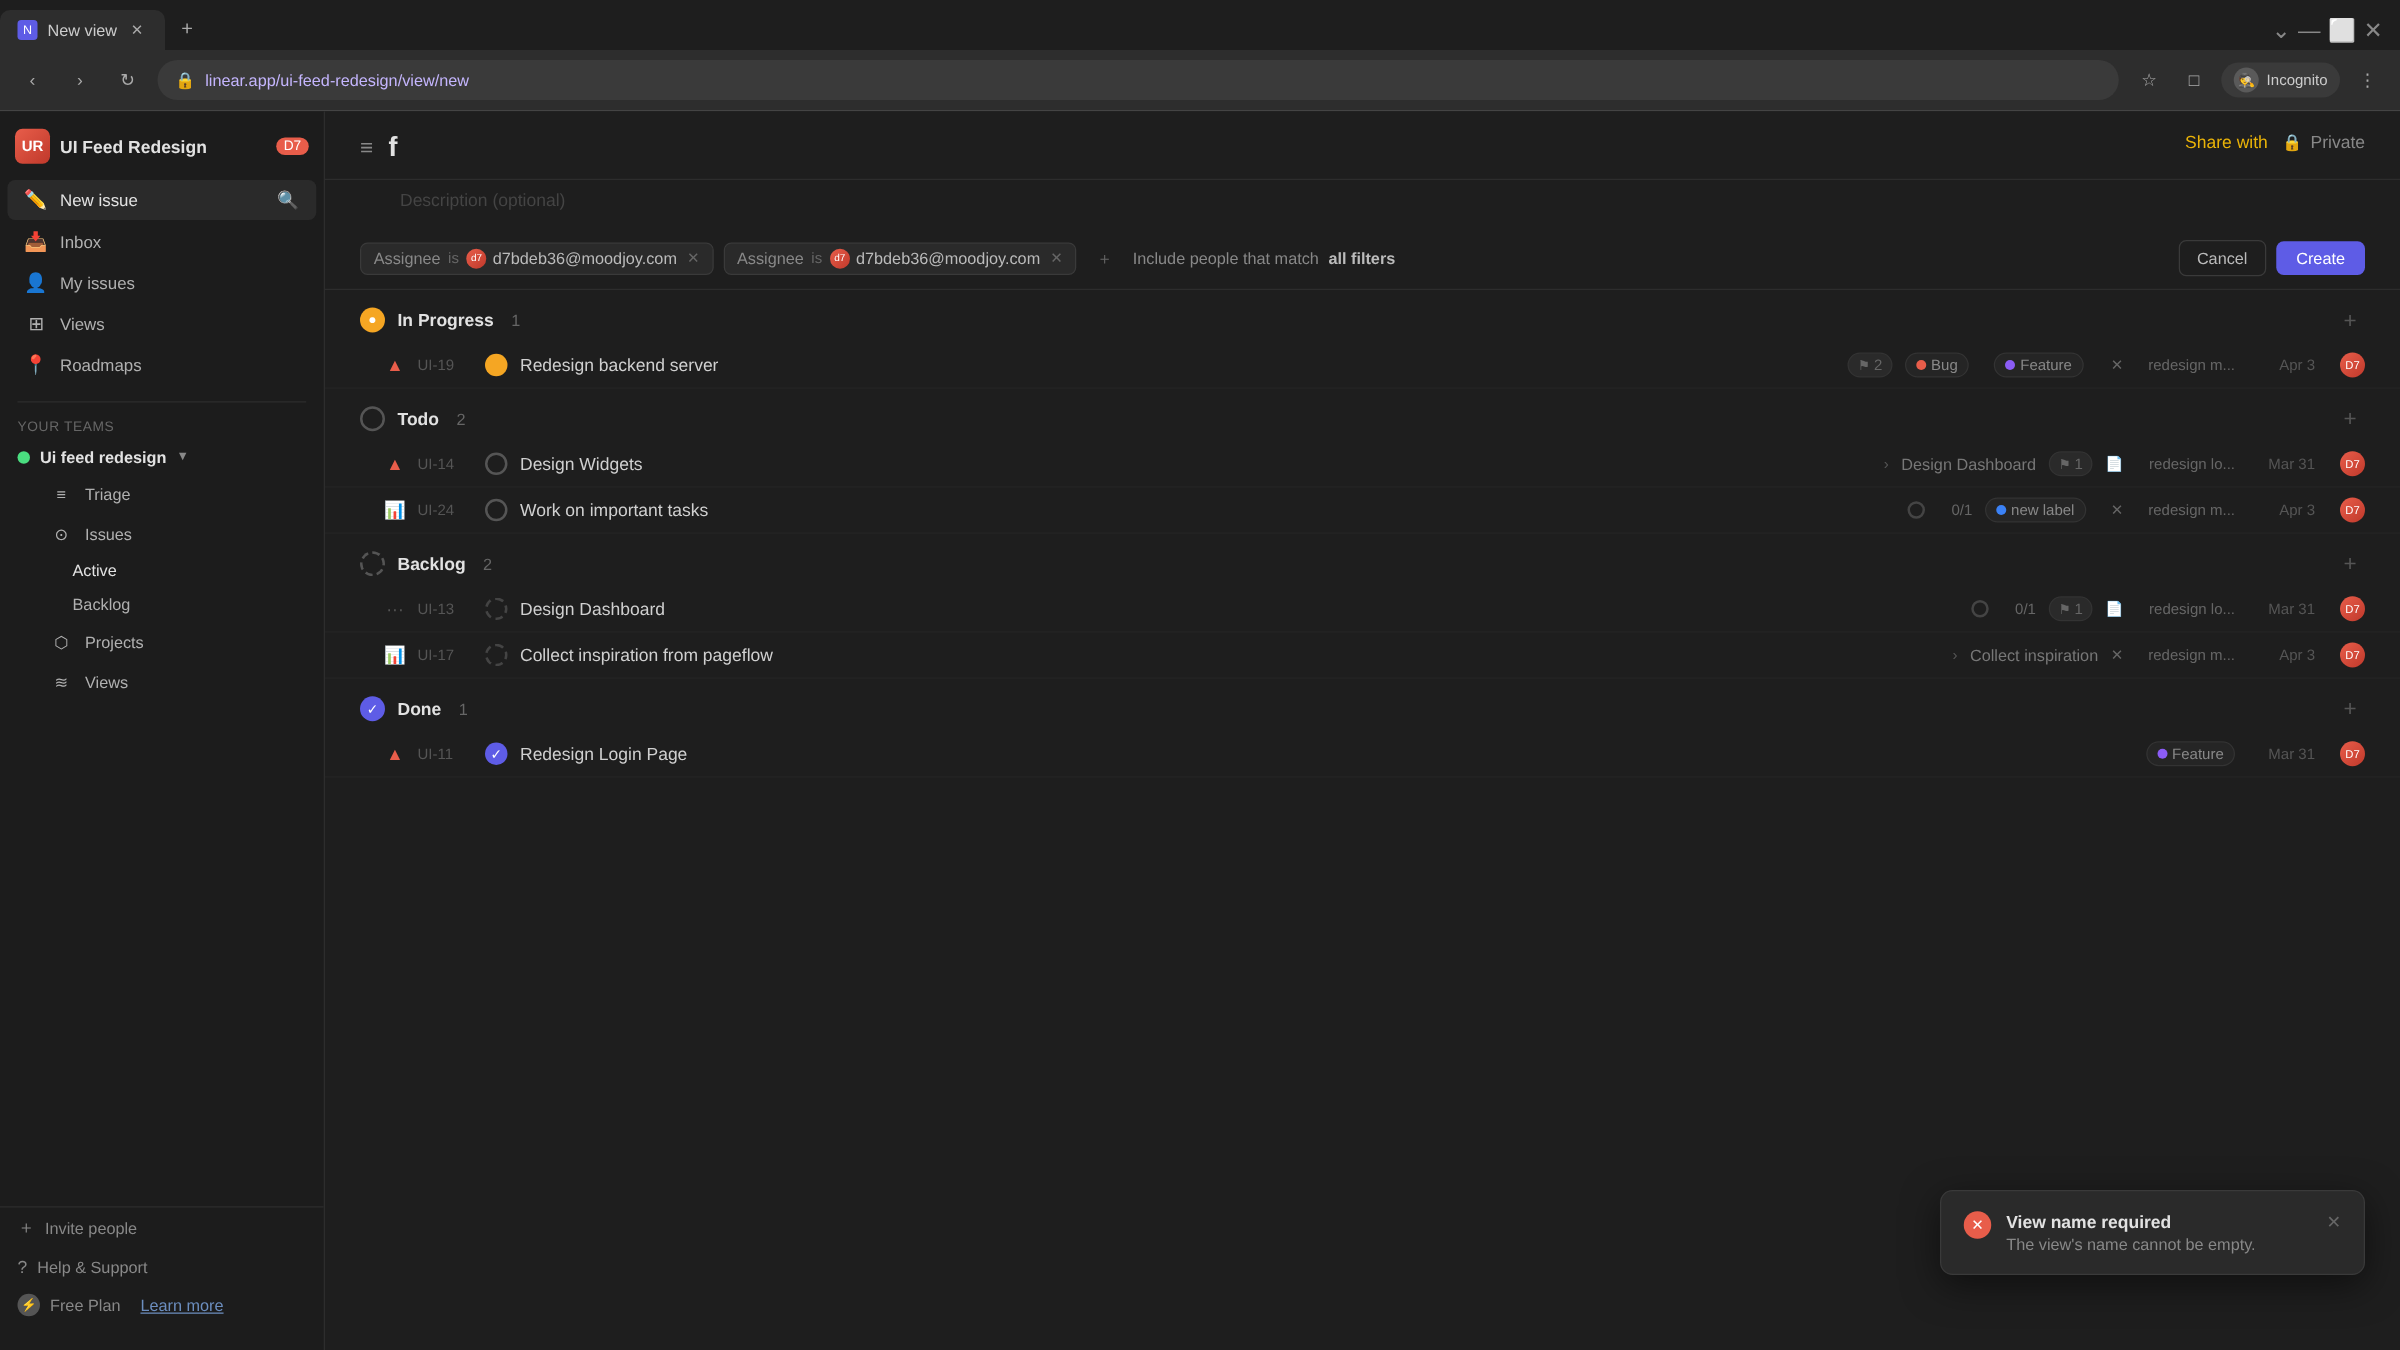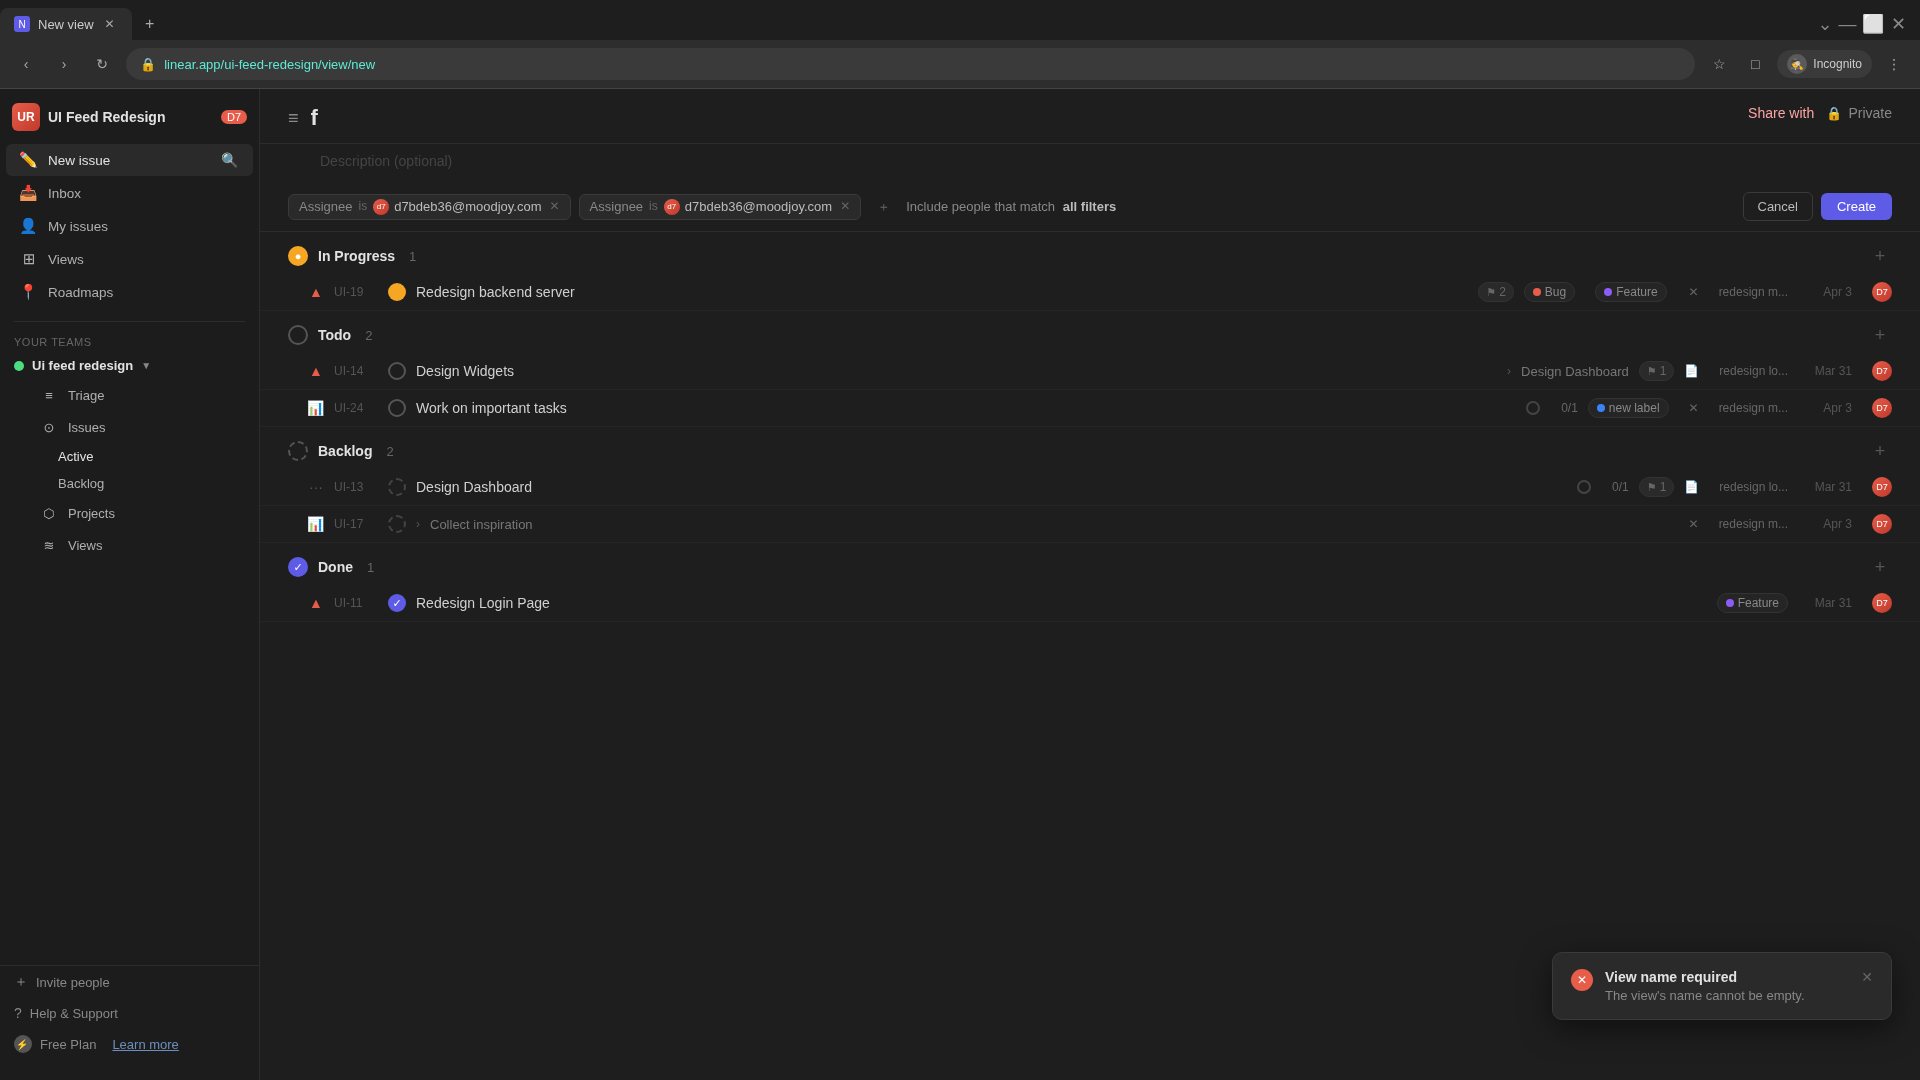--- a/index.html
+++ b/index.html
@@ -8,21 +8,21 @@
     
     .browser-chrome { background: #2d2d2d; border-bottom: 1px solid #444; }
     .tab-bar { display: flex; align-items: center; padding: 8px 0 0 0; background: #1e1e1e; height: 40px; }
     .tab { display: flex; align-items: center; gap: 8px; padding: 0 14px; height: 32px; background: #2d2d2d; border-radius: 8px 8px 0 0; font-size: 13px; color: #ccc; cursor: default; }
     .tab-favicon { width: 16px; height: 16px; background: #5e5ce6; border-radius: 3px; display: flex; align-items: center; justify-content: center; font-size: 10px; color: white; }
     .tab-close { width: 16px; height: 16px; display: flex; align-items: center; justify-content: center; border-radius: 3px; cursor: pointer; color: #aaa; font-size: 12px; }
     .new-tab-btn { width: 28px; height: 28px; display: flex; align-items: center; justify-content: center; border-radius: 50%; cursor: pointer; color: #aaa; font-size: 16px; margin-left: 4px; }
     .nav-bar { display: flex; align-items: center; padding: 6px 12px; gap: 10px; background: #2d2d2d; height: 48px; }
     .nav-btn { width: 28px; height: 28px; display: flex; align-items: center; justify-content: center; border-radius: 50%; cursor: pointer; color: #aaa; font-size: 14px; }
     .address-bar { flex: 1; display: flex; align-items: center; background: #3a3a3a; border-radius: 20px; padding: 0 14px; height: 32px; gap: 8px; }
-    .address-text { font-size: 13px; color: #5eead4; }
+    .address-text { font-size: 13px; color: #c4b5fd; }
     .nav-actions { display: flex; align-items: center; gap: 8px; }
     .nav-icon-btn { width: 28px; height: 28px; display: flex; align-items: center; justify-content: center; border-radius: 50%; cursor: pointer; color: #aaa; font-size: 14px; }
     .incognito-badge { display: flex; align-items: center; gap: 6px; background: #3a3a3a; border-radius: 14px; padding: 4px 10px; font-size: 12px; color: #ccc; cursor: pointer; }
     .incognito-icon { width: 20px; height: 20px; border-radius: 50%; background: #5a5a5a; display: flex; align-items: center; justify-content: center; font-size: 11px; }
 
     
     .app { display: flex; flex: 1; overflow: hidden; }
 
     
     .sidebar { width: 260px; background: #1c1c1c; border-right: 1px solid #2d2d2d; display: flex; flex-direction: column; overflow-y: auto; padding-bottom: 20px; }
@@ -50,21 +50,21 @@
     .learn-more { font-size: 13px; color: #6c8ebf; cursor: pointer; text-decoration: underline; }
 
     
     .main { flex: 1; display: flex; flex-direction: column; background: #1e1e1e; overflow: hidden; }
     .view-header { padding: 16px 28px 12px; border-bottom: 1px solid #2d2d2d; display: flex; align-items: center; justify-between; }
     .view-title-area { display: flex; align-items: center; gap: 12px; flex: 1; }
     .view-filter-icon { font-size: 18px; color: #888; cursor: pointer; }
     .view-title-input { font-size: 22px; font-weight: 600; color: #e2e2e2; background: transparent; border: none; outline: none; caret-color: #6c8ebf; }
     .view-title-input::placeholder { color: #555; }
     .header-right { display: flex; align-items: center; gap: 12px; }
-    .share-with-text { font-size: 14px; color: #fca5a5; }
+    .share-with-text { font-size: 14px; color: #eab308; }
     .private-btn { display: flex; align-items: center; gap: 6px; font-size: 14px; color: #888; cursor: pointer; }
     .private-lock { font-size: 13px; }
     .description-area { padding: 8px 28px 12px 60px; }
     .description-placeholder { font-size: 14px; color: #444; }
     .filter-bar { padding: 10px 28px; display: flex; align-items: center; gap: 8px; flex-wrap: wrap; border-bottom: 1px solid #2d2d2d; }
     .filter-tag { display: flex; gap: 6px; background: #2a2a2a; border: 1px solid #3a3a3a; border-radius: 6px; padding: 4px 10px; font-size: 13px; color: #bbb; cursor: pointer; }
     .filter-tag .label-key { color: #888; }
     .filter-tag .label-val { display: flex; align-items: center; gap: 5px; }
     .user-avatar-sm { width: 16px; height: 16px; border-radius: 50%; background: linear-gradient(135deg, #e85d4a, #c0392b); font-size: 8px; color: white; display: flex; align-items: center; justify-content: center; }
     .filter-close { color: #666; font-size: 12px; cursor: pointer; margin-left: 2px; }
@@ -397,20 +397,21 @@
           <span style="font-size:12px;color:#666;">redesign lo...</span>
           <span class="date-text">Mar 31</span>
           <div class="assignee-avatar">D7</div>
         </div>
       </div>
 
       <div class="issue-row">
         <div class="priority-icon" style="color:#e8943a;font-size:14px;">📊</div>
         <span class="issue-id">UI-17</span>
         <div class="issue-status-icon iss-backlog"></div>
+        <span class="issue-title">Collect inspiration from pageflow</span>
         <span class="issue-arrow"> › </span>
         <span class="issue-sub">Collect inspiration</span>
         <div class="issue-tags">
           <span style="font-size:12px;color:#666;">✕</span>
           <span style="font-size:12px;color:#666;">redesign m...</span>
           <span class="date-text">Apr 3</span>
           <div class="assignee-avatar">D7</div>
         </div>
       </div>
 

